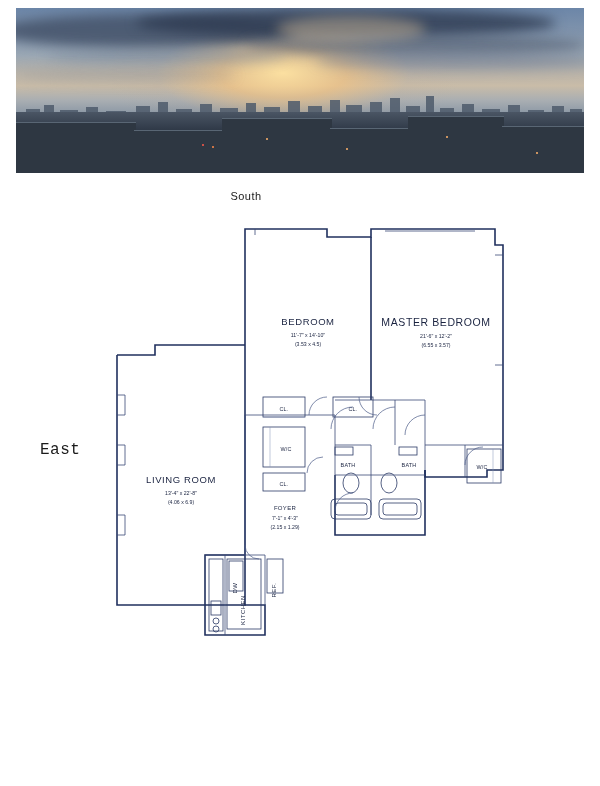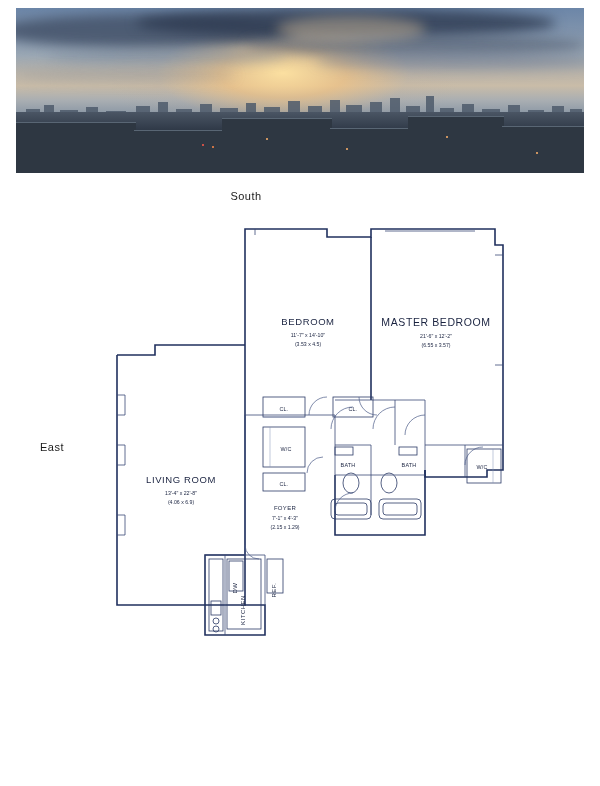--- a/index.html
+++ b/index.html
@@ -90,23 +90,24 @@
     width: 492px;
     text-align: center;
     font-size: 11px;
     color: #1b1b1b;
     letter-spacing: 0.5px;
   }
   #east-label {
     position: absolute;
     left: 40px;
     top: 441px;
-    font-size: 11px;
+    font-size: 16px;
     color: #1b1b1b;
     letter-spacing: 0.5px;
+    font-family: Liberation Mono, monospace;
   }
 
   
   #floorplan {
     position: absolute;
     left: 95px;
     top: 215px;
     width: 430px;
     height: 430px;
   }

